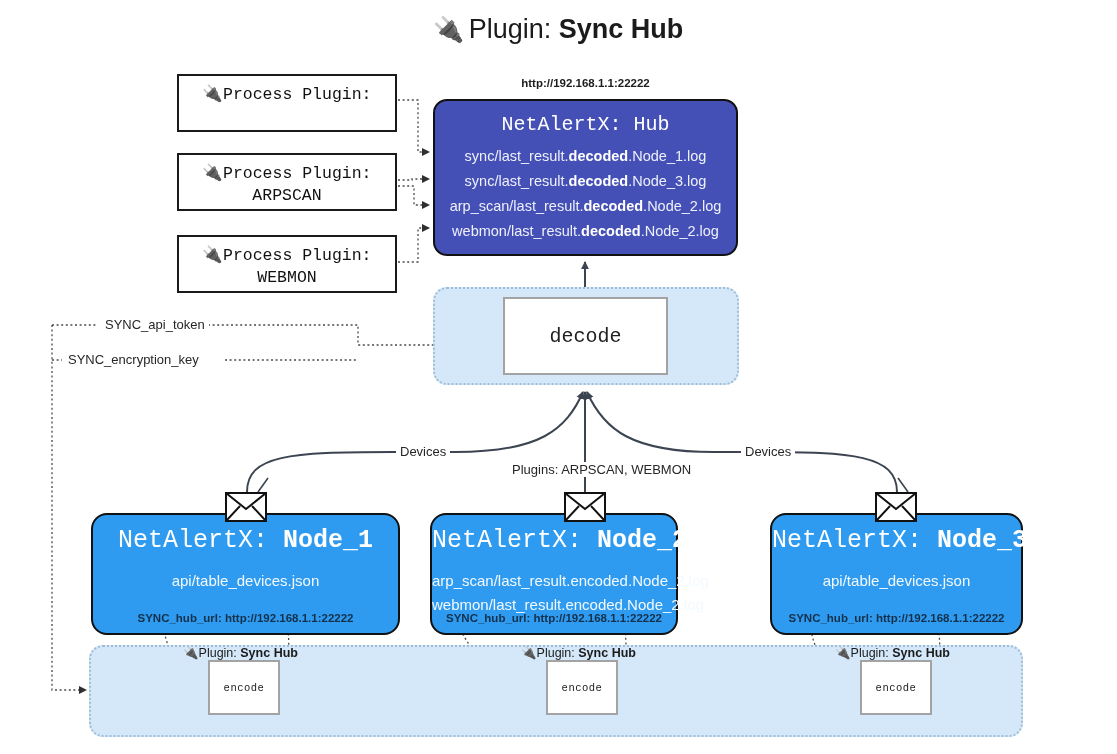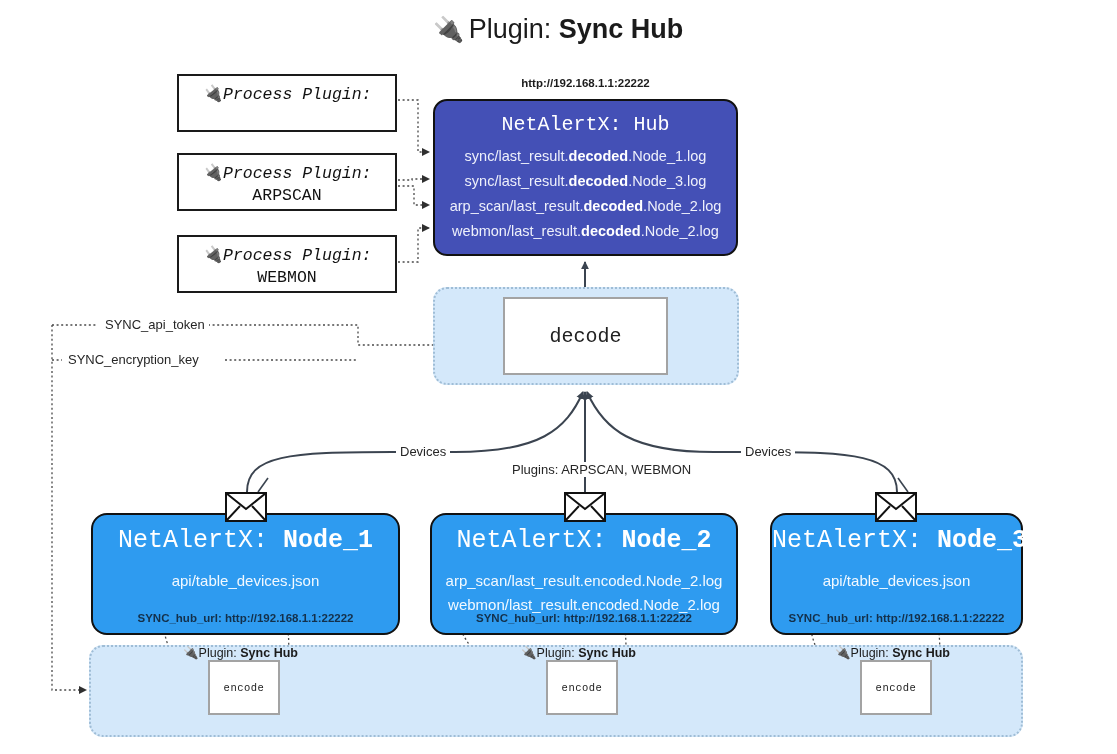--- a/index.html
+++ b/index.html
@@ -42,21 +42,21 @@
     border: 2px solid #1a1a1a;
     background: #ffffff;
     font-family: "Liberation Mono", monospace;
     font-size: 16.5px;
     color: #111111;
     line-height: 1.35;
     padding-top: 6px;
     text-align: center;
     z-index: 4;
   }
-  .proc-box .l1 { display:block; white-space: nowrap; font-style: italic; }
+  .proc-box .l1 { display:block; white-space: nowrap; }
   .proc-box .l2 { display:block; }
   .proc-box .plug { font-family: "Liberation Sans", sans-serif; }
 
   
   .hub {
     position: absolute;
     left: 433px; top: 99px;
     width: 305px; height: 157px;
     background: #4450b6;
     border: 2.5px solid #111111;
@@ -145,21 +145,21 @@
   .node {
     position: absolute;
     top: 513px;
     height: 122px;
     background: #2e9bf0;
     border: 2.5px solid #111111;
     border-radius: 16px;
     z-index: 3;
   }
   #node-1 { left: 91px;  width: 309px; }
-  #node-2 { left: 430px; width: 308px; }
+  #node-2 { left: 430px; width: 248px; }
   #node-3 { left: 770px; width: 253px; }
   .node-title {
     text-align: center;
     margin-top: 11px;
     font-family: "Liberation Mono", monospace;
     font-size: 25px;
     color: #ffffff;
     white-space: nowrap;
   }
   .node-title .b { font-weight: bold; }

